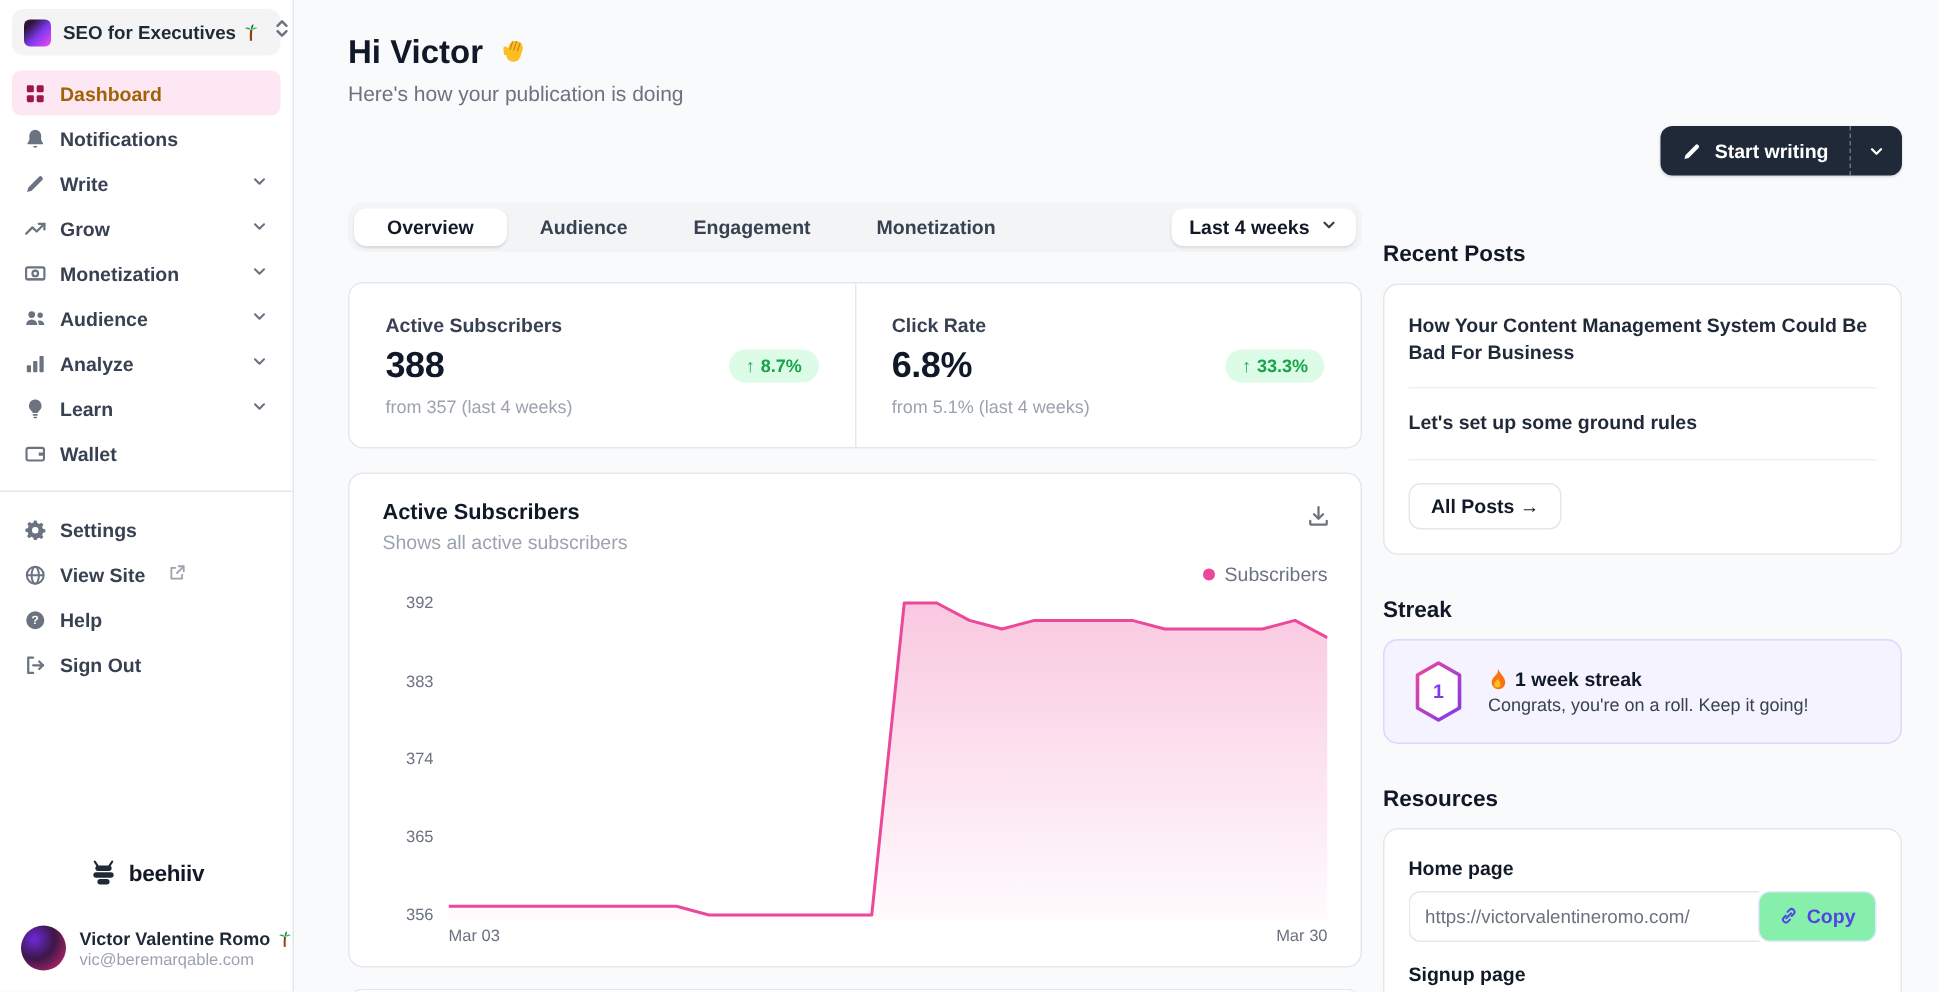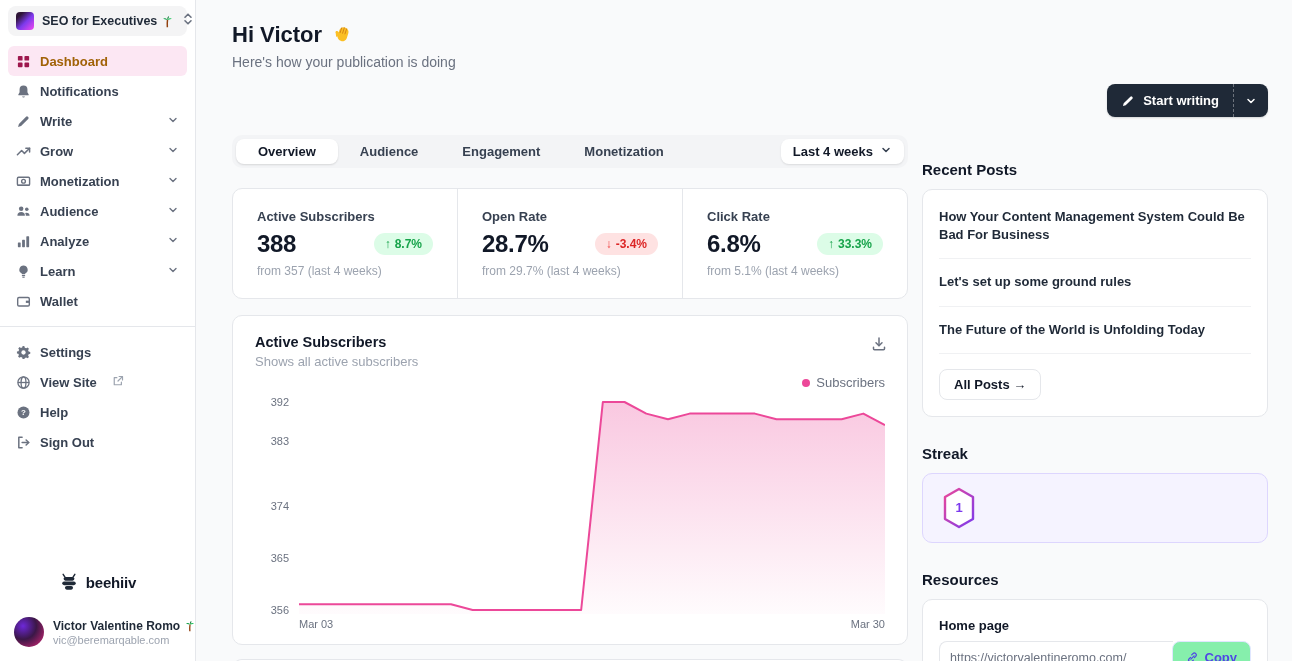--- a/index.html
+++ b/index.html
@@ -335,31 +335,20 @@
           <div class="stat-valrow">
             <span class="stat-value">388</span>
             <span class="badge up">
                 <span class="arrow">↑</span>
                 <span>8.7%</span>
               </span>
           </div>
           <div class="stat-from">from 357 (last 4 weeks)</div>
         </div>
         <div class="stat">
-          <div class="stat-label">Open Rate</div>
-          <div class="stat-valrow">
-            <span class="stat-value">28.7%</span>
-            <span class="badge down">
-                <span class="arrow">↓</span>
-                <span>-3.4%</span>
-              </span>
-          </div>
-          <div class="stat-from">from 29.7% (last 4 weeks)</div>
-        </div>
-        <div class="stat">
           <div class="stat-label">Click Rate</div>
           <div class="stat-valrow">
             <span class="stat-value">6.8%</span>
             <span class="badge up">
                 <span class="arrow">↑</span>
                 <span>33.3%</span>
               </span>
           </div>
           <div class="stat-from">from 5.1% (last 4 weeks)</div>
         </div>
@@ -375,21 +364,21 @@
               <path d="M2.5 11.2v1.6a1 1 0 0 0 1 1h9a1 1 0 0 0 1-1v-1.6"></path>
             </svg>
         </span>
         <div class="legend">
           <span class="legend-dot" style="background: rgb(236, 72, 153);"></span>
           <span>Subscribers</span>
         </div>
         <div class="chart-body">
           <div class="y-axis" id="y-axis">
               <div style="top: 4px;">392</div>
-              <div style="top: 43px;">383</div>
+              <div style="top: 57px;">383</div>
               <div style="top: 108px;">374</div>
               <div style="top: 160px;">365</div>
               <div style="top: 212px;">356</div>
             </div>
           <div class="plot">
             <svg id="chart-svg" viewBox="0 0 600 216" preserveAspectRatio="none">
               <defs>
                 <linearGradient id="pinkgrad" x1="0" y1="0" x2="0" y2="1">
                   <stop offset="0%" stop-color="#ec4899" stop-opacity="0.30"></stop>
                   <stop offset="100%" stop-color="#ec4899" stop-opacity="0.02"></stop>
@@ -409,38 +398,47 @@
       <div class="partial-card">
         <div class="clip"></div>
       </div>
     </div>
 
     <div class="right-col">
       <div class="section-title">Recent Posts</div>
       <div class="posts-card">
         <div class="post-item">How Your Content Management System Could Be Bad For Business</div>
         <div class="post-item">Let's set up some ground rules</div>
-        <div class="post-item">The Future of the World is Unfolding Today</div>
         <div class="all-posts-btn">All Posts →</div>
       </div>
 
       <div class="section-title streak-title">Streak</div>
       <div class="streak-card">
         <span class="hex">
           <svg width="40" height="44" viewBox="0 0 40 44">
             <defs>
                 <linearGradient id="hexgrad" x1="0" y1="0" x2="1" y2="1">
                   <stop offset="0%" stop-color="#ec4899"></stop>
                   <stop offset="100%" stop-color="#7c3aed"></stop>
                 </linearGradient>
               </defs>
             <path d="M20 3l14 8v22l-14 8-14-8V11z" fill="#fff" stroke="url(#hexgrad)" stroke-width="2.4" stroke-linejoin="round"></path>
           </svg>
           <span class="num">1</span>
         </span>
+        <span>
+          <span class="streak-label">
+            <svg width="13" height="15" viewBox="0 0 14 16">
+                <path d="M7 0.8c.6 2.3-.5 3.6-1.7 4.9C4 7.1 2.6 8.4 2.6 10.7a4.9 4.9 0 0 0 9.8 0c0-1.7-.7-3-1.5-4.2C9.6 4.6 8.3 3 7 .8z" fill="#f97316"></path>
+                <path d="M7 8.2c.9 1.4 2 2.3 2 3.8a2.3 2.3 0 0 1-4.6 0c0-1.5 1.6-2.4 2.6-3.8z" fill="#fbbf24"></path>
+              </svg>
+            <span>1 week streak</span>
+          </span>
+          <div class="streak-msg">Congrats, you're on a roll. Keep it going!</div>
+        </span>
       </div>
 
       <div class="section-title resources-title">Resources</div>
       <div class="resources-card">
         <div class="res-label">Home page</div>
         <div class="res-row">
           <input class="res-input" readonly="" value="https://victorvalentineromo.com/" style="">
           <button class="copy-btn">
             <svg width="13" height="13" viewBox="0 0 16 16" fill="none" stroke="currentColor" stroke-width="1.6" stroke-linecap="round">
                 <path d="M7 4.8l1.6-1.6a2.4 2.4 0 0 1 3.4 3.4L10.4 8.2"></path>

